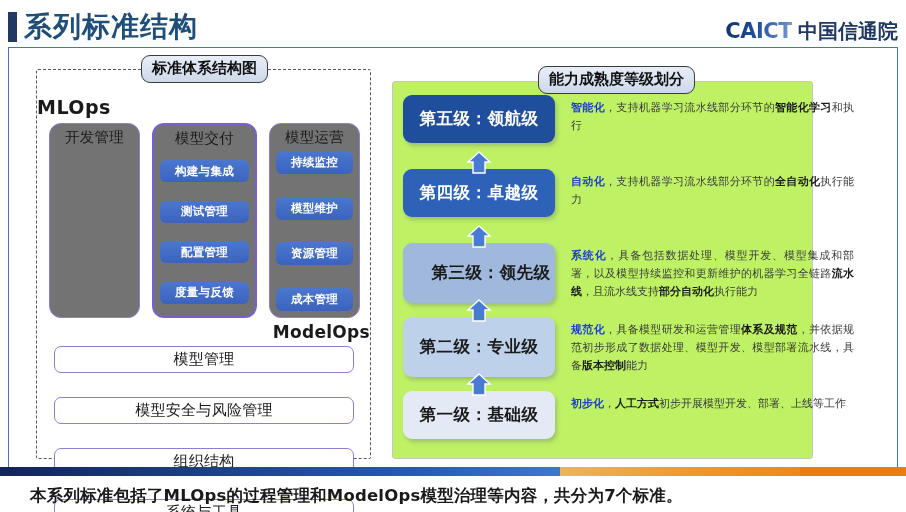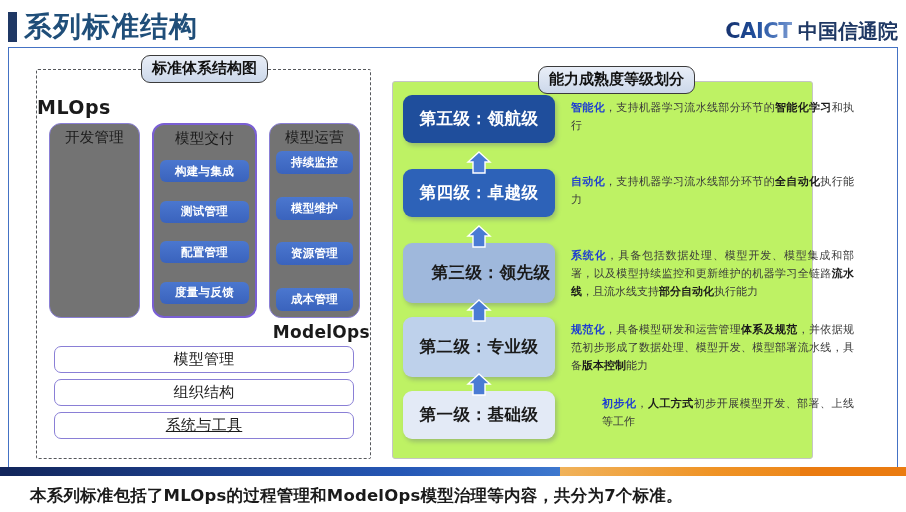--- a/index.html
+++ b/index.html
@@ -183,21 +183,21 @@
     width: 300px;
   }
   .wide-row {
     border: 1.4px solid #8a7fd6;
     border-radius: 7px;
     background: #ffffff;
     text-align: center;
     font-size: 15px;
     color: #1a1a1a;
     padding: 2.5px 0 3.5px 0;
-    margin-bottom: 6px;
+    margin-bottom: 24px;
     letter-spacing: 0.3px;
     white-space: nowrap;
   }
   .wide-row:last-child { margin-bottom: 0; text-decoration: underline; }
 
   
   .right-panel {
     position: absolute;
     left: 383px; top: 33px;
     width: 421px; height: 378px;
@@ -345,20 +345,21 @@
           <div class="pill">成本管理</div>
         </div>
       </div>
 
     </div>
 
     <div class="model-ops-title">ModelOps</div>
 
     <div class="wide-rows">
       <div class="wide-row">模型管理</div>
+      <div class="wide-row">模型安全与风险管理</div>
       <div class="wide-row">组织结构</div>
       <div class="wide-row">系统与工具</div>
     </div>
   </div>
 
   <div class="right-panel">
     <div class="badge badge-right">能力成熟度等级划分</div>
     <div class="levels" id="levels-container">
         <div class="level-row" style="top: 0px;">
           <div class="level-box" style="background: rgb(31, 78, 156); color: rgb(255, 255, 255); min-height: 48px;">第五级：领航级</div>
@@ -369,21 +370,21 @@
           <div class="level-desc"><span class="kw">自动化</span><span>，支持机器学习流水线部分环节的</span><span class="bd">全自动化</span><span>执行能力</span></div>
         </div>
         <div class="level-row" style="top: 148px;">
           <div class="level-box" style="background: rgb(159, 184, 220); color: rgb(26, 26, 26); min-height: 60px; padding-left: 24px;">第三级：领先级</div>
           <div class="level-desc"><span class="kw">系统化</span><span>，具备包括数据处理、模型开发、模型集成和部署，以及模型持续监控和更新维护的机器学习全链路</span><span class="bd">流水线</span><span>，且流水线支持</span><span class="bd">部分自动化</span><span>执行能力</span></div>
         </div>
         <div class="level-row" style="top: 222px;">
           <div class="level-box" style="background: rgb(190, 209, 235); color: rgb(26, 26, 26); min-height: 60px;">第二级：专业级</div>
           <div class="level-desc"><span class="kw">规范化</span><span>，具备模型研发和运营管理</span><span class="bd">体系及规范</span><span>，并依据规范初步形成了数据处理、模型开发、模型部署流水线，具备</span><span class="bd">版本控制</span><span>能力</span></div>
         </div>
-        <div class="level-row" style="top: 296px; gap: 31px;">
+        <div class="level-row" style="top: 296px;">
           <div class="level-box" style="background: rgb(227, 234, 246); color: rgb(26, 26, 26); min-height: 48px;">第一级：基础级</div>
           <div class="level-desc"><span class="kw">初步化</span><span>，</span><span class="bd">人工方式</span><span>初步开展模型开发、部署、上线等工作</span></div>
         </div>
         <div class="arrow" style="top: 56px;"><svg width="26" height="24" viewBox="0 0 26 24">
             <polygon points="13,1 24,11 19,11 19,22 7,22 7,11 2,11" fill="#4A7BD4" stroke="#ffffff" stroke-width="1.4"></polygon>
           </svg></div>
         <div class="arrow" style="top: 130px;"><svg width="26" height="24" viewBox="0 0 26 24">
             <polygon points="13,1 24,11 19,11 19,22 7,22 7,11 2,11" fill="#4A7BD4" stroke="#ffffff" stroke-width="1.4"></polygon>
           </svg></div>
         <div class="arrow" style="top: 204px;"><svg width="26" height="24" viewBox="0 0 26 24">

